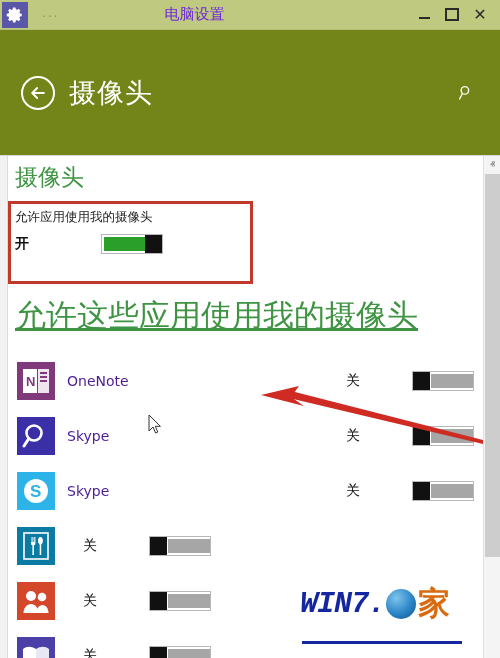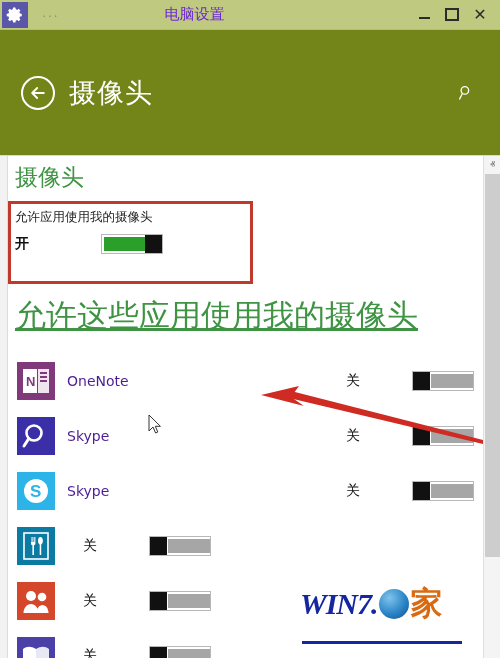--- a/index.html
+++ b/index.html
@@ -260,21 +260,21 @@
   .wm-logo {
     margin-top: -1px;
     display: flex; align-items: center;
     white-space: nowrap;
   }
   .wm-win7 {
     color: #1427a0;
     font-size: 30px;
     font-weight: bold;
     font-style: italic;
-    font-family: Liberation Serif, serif;
+    font-family: Liberation Mono, monospace;
     letter-spacing: -1px;
   }
   .wm-orb {
     width: 30px; height: 30px;
     border-radius: 50%;
     background: radial-gradient(circle at 35% 30%, #7fc4ec 0%, #2a85c6 55%, #14508a 100%);
     display: inline-block;
     margin: 0 1px;
     position: relative;
     flex: 0 0 auto;

